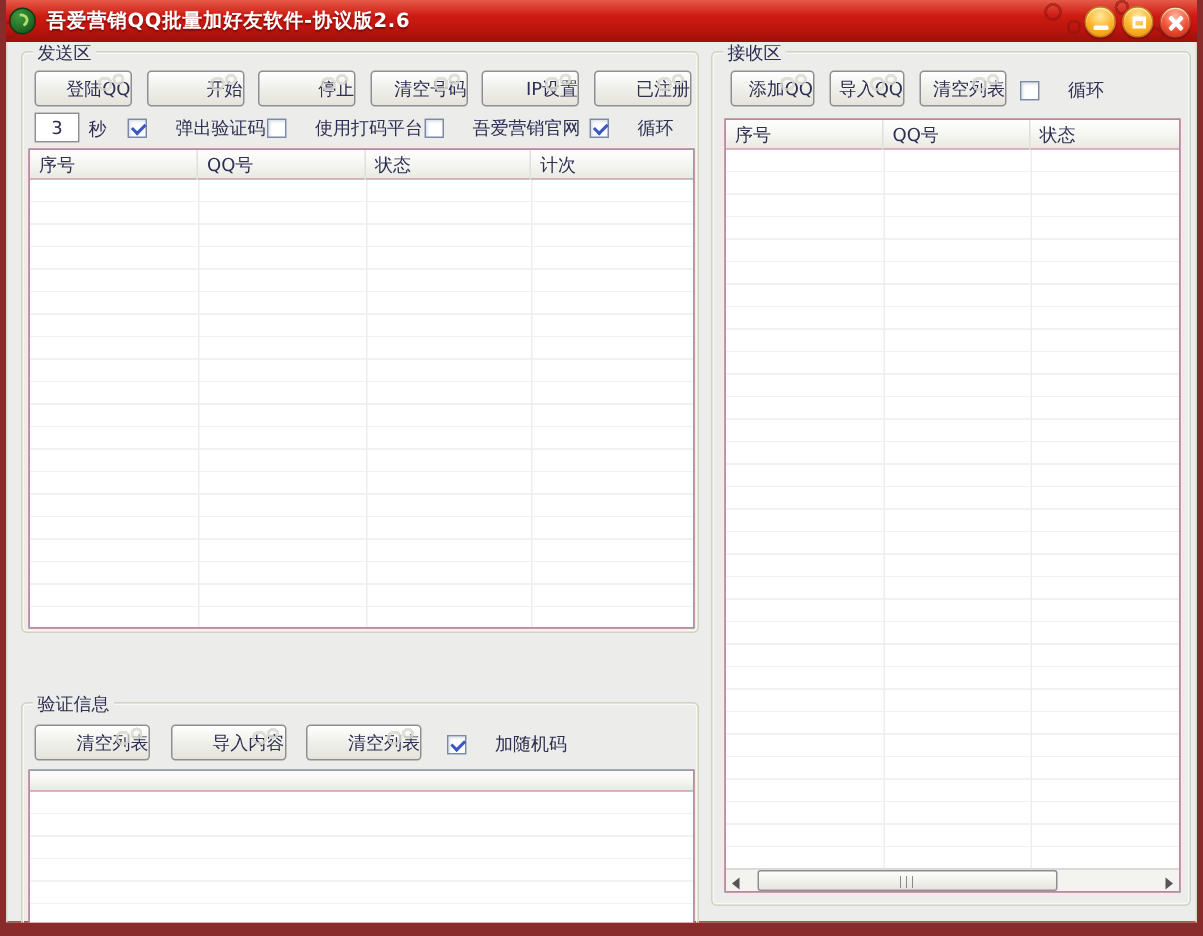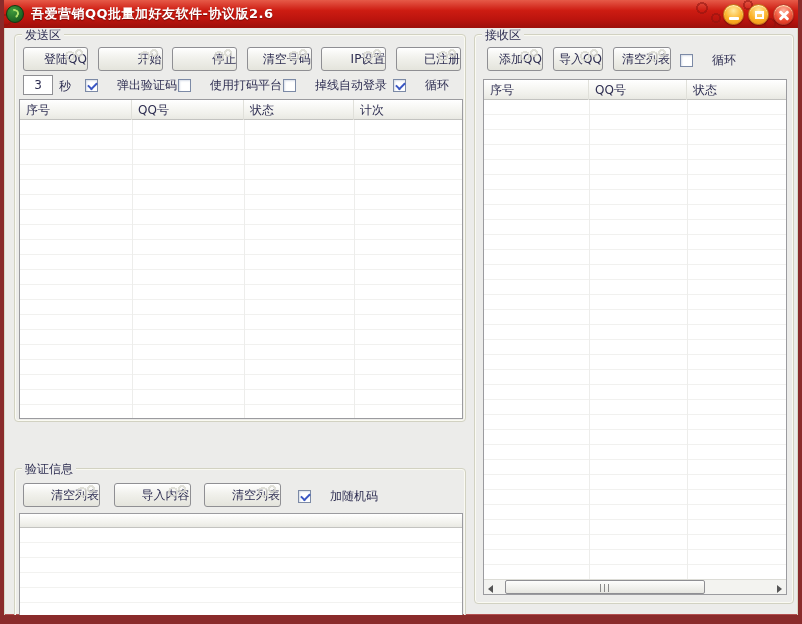--- a/index.html
+++ b/index.html
@@ -190,21 +190,21 @@
     <div class="checkbox checked" style="left:70px; top:42px;">
       <span class="cb-box"></span>
       <span>弹出验证码</span>
     </div>
     <div class="checkbox" style="left:163px; top:42px;">
       <span class="cb-box"></span>
       <span>使用打码平台</span>
     </div>
     <div class="checkbox" style="left:268px; top:42px;">
       <span class="cb-box"></span>
-      <span>掉线自动登录</span>
+      <span>吾爱营销官网</span>
     </div>
     <div class="checkbox checked" style="left:378px; top:42px;">
       <span class="cb-box"></span>
       <span>循环</span>
     </div>
 
     <div class="lv" id="send-table">
       <div class="lv-header">
         <div class="lv-col c1">序号</div>
         <div class="lv-col c2">QQ号</div>

